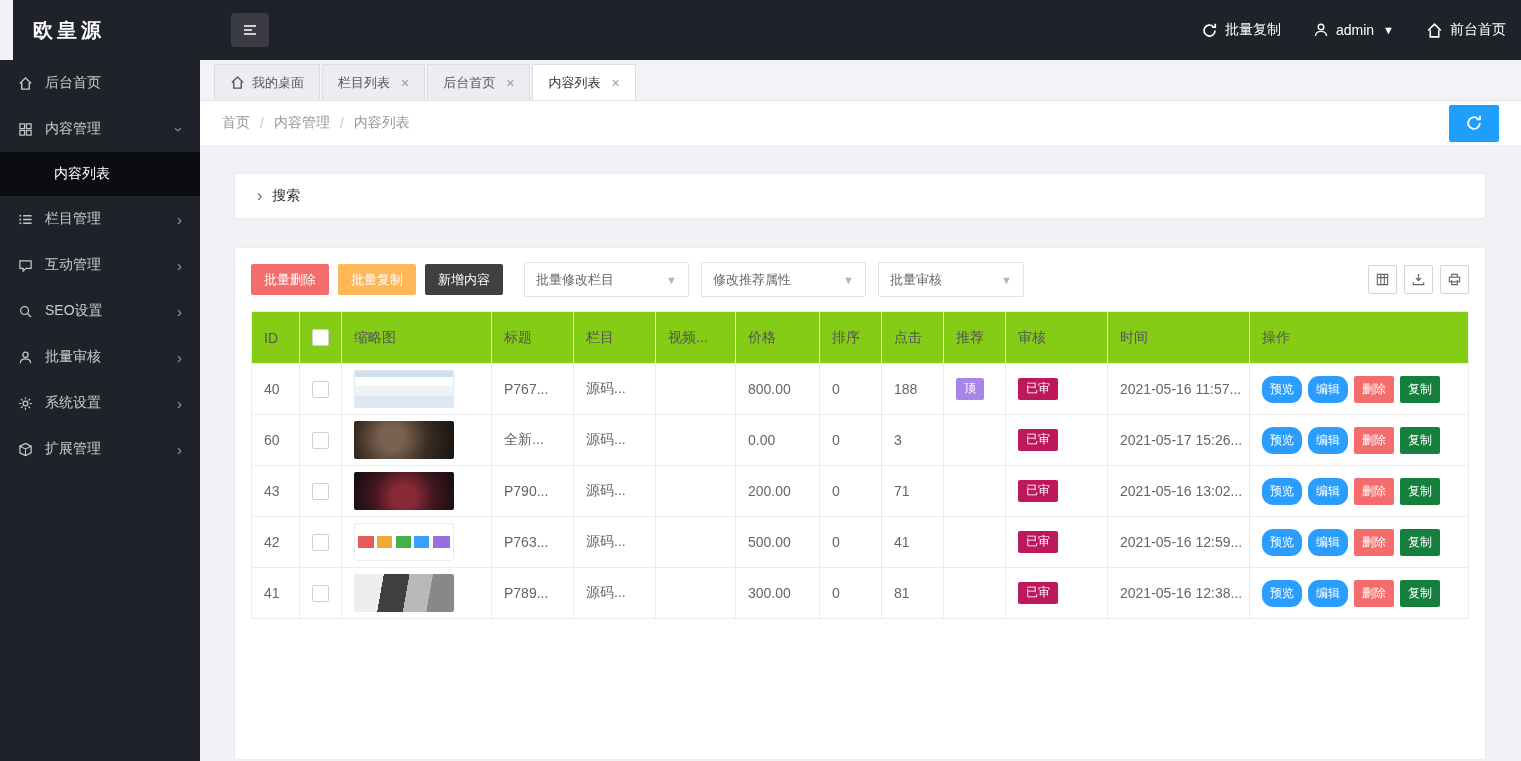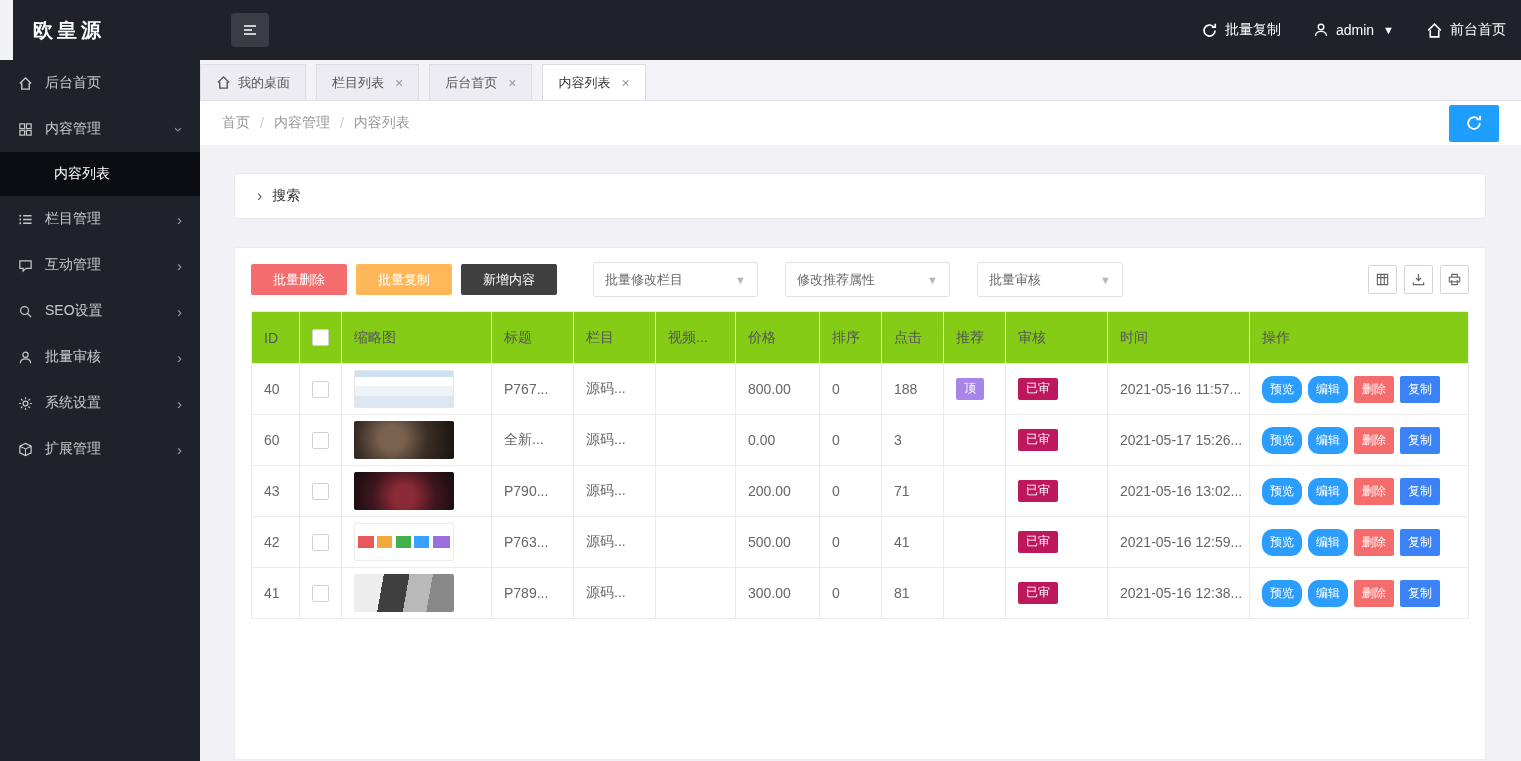--- a/index.html
+++ b/index.html
@@ -37,21 +37,21 @@
   .side-chev.down { transform:rotate(90deg); }
   .side-sub { background:#1a1c23; }
   .side-subitem { height:44px; display:flex; align-items:center; padding-left:54px; font-size:14px; cursor:pointer; color:rgba(255,255,255,.75); }
   .side-subitem.active { background:#0c0d12; color:#fff; }
 
   
   .main { position:absolute; top:60px; left:200px; width:1321px; bottom:0; display:flex; flex-direction:column; }
 
   .tabbar {
     height:41px; background:#f2f2f7; border-bottom:1px solid #e0e0e8;
-    display:flex; align-items:flex-end; gap:8px;
+    display:flex; align-items:flex-end; padding-left:14px;
   }
   .tab {
     height:36px; display:inline-flex; align-items:center; padding:0 15px; gap:7px;
     background:#ececf2; border:1px solid #dcdce4; border-bottom:none; margin-right:2px;
     font-size:13px; color:#555; cursor:pointer;
   }
   .tab.active { background:#fff; color:#333; }
   .tab-close { color:#999; font-size:14px; margin-left:4px; cursor:pointer; }
   .tab .icn { color:#555; }
 
@@ -74,30 +74,30 @@
   .search-chev { color:#666; font-size:16px; }
 
   .card {
     margin-top:28px; background:#fff; border:1px solid #ececf0; border-radius:2px;
     padding:14px 16px; height:513px;
   }
 
   
   .toolbar { display:flex; align-items:center; margin-bottom:14px; }
   .btn {
-    height:31px; padding:0 22px; border:none; border-radius:2px; color:#fff; font-size:13px;
+    height:31px; padding:0 13px; border:none; border-radius:2px; color:#fff; font-size:13px;
     cursor:pointer; margin-right:9px; font-family:inherit;
   }
   .btn-red { background:#f56c6c; }
   .btn-orange { background:#ffb757; }
   .btn-blue { background:#404040; }
   .select {
     width:165px; height:35px; border:1px solid #e2e2e6; border-radius:2px; background:#fff;
     display:flex; align-items:center; padding:0 11px; color:#666; font-size:13px;
-    margin-left:27px; cursor:pointer;
+    margin-left:12px; cursor:pointer;
   }
   .select.narrow { width:146px; }
   .select .sel-caret { margin-left:auto; color:#b5b5bc; font-size:11px; }
   .tool-icons { margin-left:auto; display:flex; gap:7px; }
   .icon-btn {
     width:29px; height:29px; border:1px solid #d4d4da; border-radius:2px; background:#fff;
     display:flex; align-items:center; justify-content:center; color:#666; cursor:pointer;
   }
 
   
@@ -116,21 +116,21 @@
   .thumb-ui     { background:linear-gradient(90deg,#e85a5a 2% 17%,#fff 17% 21%,#f2a93b 21% 37%,#fff 37% 41%,#43b04a 41% 57%,#fff 57% 61%,#3aa0ff 61% 77%,#fff 77% 81%,#9a6ede 81% 97%) center/94% 12px no-repeat,#fff; border:1px solid #ececec; }
   .thumb-fashion{ background:linear-gradient(100deg,#ededed 0 28%,#3f3f3f 28% 52%,#b9b9b9 52% 74%,#888 74% 100%); }
 
   .badge { display:inline-block; padding:3px 8px; border-radius:2px; color:#fff; font-size:12px; line-height:1.3; }
   .badge-top { background:#a885e8; }
   .badge-ok  { background:#be185d; }
 
   .act { border:none; border-radius:2px; color:#fff; font-size:12px; padding:5px 8px; margin-right:6px; cursor:pointer; font-family:inherit; }
   .act-blue { background:#2b9dff;border-radius:11px; }
   .act-red { background:#f56c6c; }
-  .act-orange { background:#3b82f6;font-family:Liberation Serif, serif; }
+  .act-orange { background:#15803d;font-family:Liberation Serif, serif; }
 </style>
 </head>
 <body>
 
 <div class="header">
   <div class="logo">欧皇源</div>
   <div class="collapse-btn">
     <span class="icn">
       <svg width="18" height="16" viewBox="0 0 16 16">
           <path d="M2 4h12M2 8h8M2 12h12" stroke="currentColor" stroke-width="1.6" fill="none"></path>

